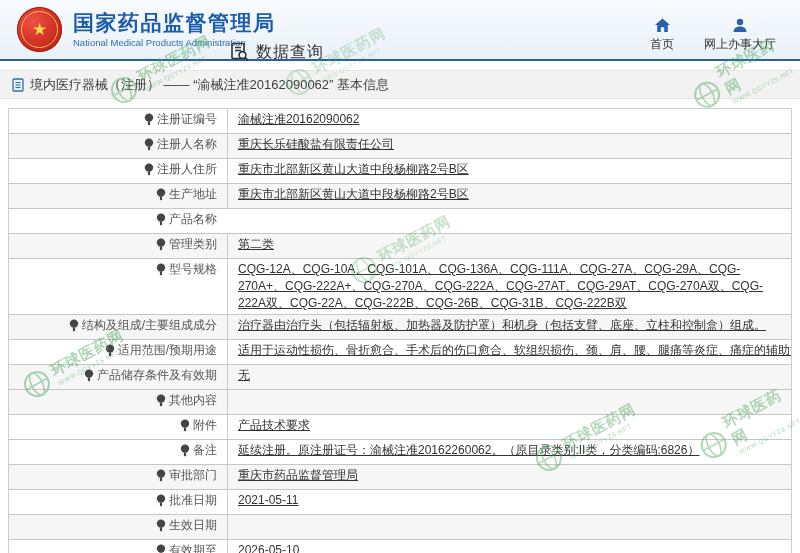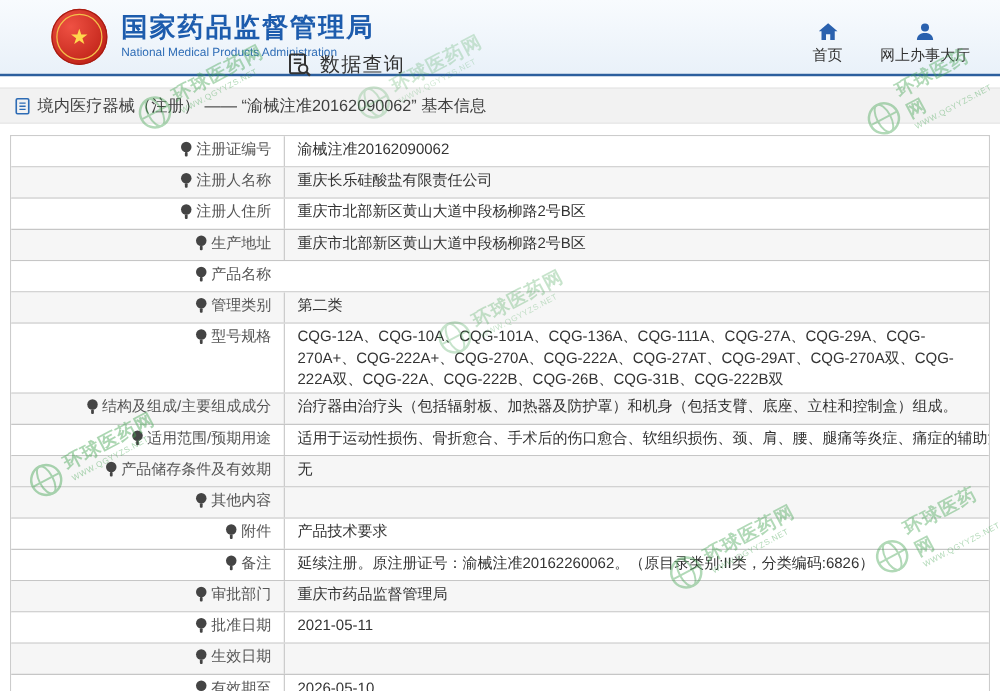--- a/index.html
+++ b/index.html
@@ -7,21 +7,21 @@
   body {
     width:800px; height:553px; overflow:hidden; position:relative;
     background:#fff; font-family:"Liberation Sans", sans-serif;
   }
 
   
   .header {
     height:61px; position:relative;
     background:linear-gradient(#f8fbfe,#e9f1f9);
     border-bottom:2px solid #2c5f9e;
-    display:flex; align-items:center;padding-left:24px;
+    display:flex; align-items:center;
   }
   .emblem {
     width:45px; height:45px; border-radius:50%; margin-left:17px; flex:none;
     background:radial-gradient(circle at 35% 32%, #ef5143, #c3261b 72%);
     box-shadow:inset 0 0 0 1px #a81c12; position:relative;
   }
   .emblem::before {
     content:""; position:absolute; inset:4px; border-radius:50%;
     border:1.5px solid #f3c04a;
   }
@@ -57,21 +57,21 @@
   
   .table-wrap {
     margin:9px 8px 0; border:1px solid #ccc; border-bottom:none; background:#fff;
   }
   .trow { display:flex; border-bottom:1px solid #c6c6c6; background:#fff; }
   .trow.alt { background:#f6f6f6; }
   .cell { padding:2px 10px; font-size:12px; line-height:17px; min-height:21px; }
   .cell.label { width:218px; flex:none; text-align:right; color:#555; }
   .cell.value {
     flex:1; border-left:1px solid #ccc; color:#333;
-    white-space:nowrap; overflow:hidden;
+    white-space:nowrap; overflow:hidden;text-decoration:underline;
   }
   .trow.multiline .cell.value { white-space:normal; }
   .lbl-wrap { display:inline-flex; align-items:center; gap:3px; }
   .note-icon { display:inline-flex; }
 
   
   .wm {
     position:absolute; display:flex; align-items:center; gap:5px;
     transform:rotate(-28deg); color:#47a555; pointer-events:none; z-index:5;
   }

